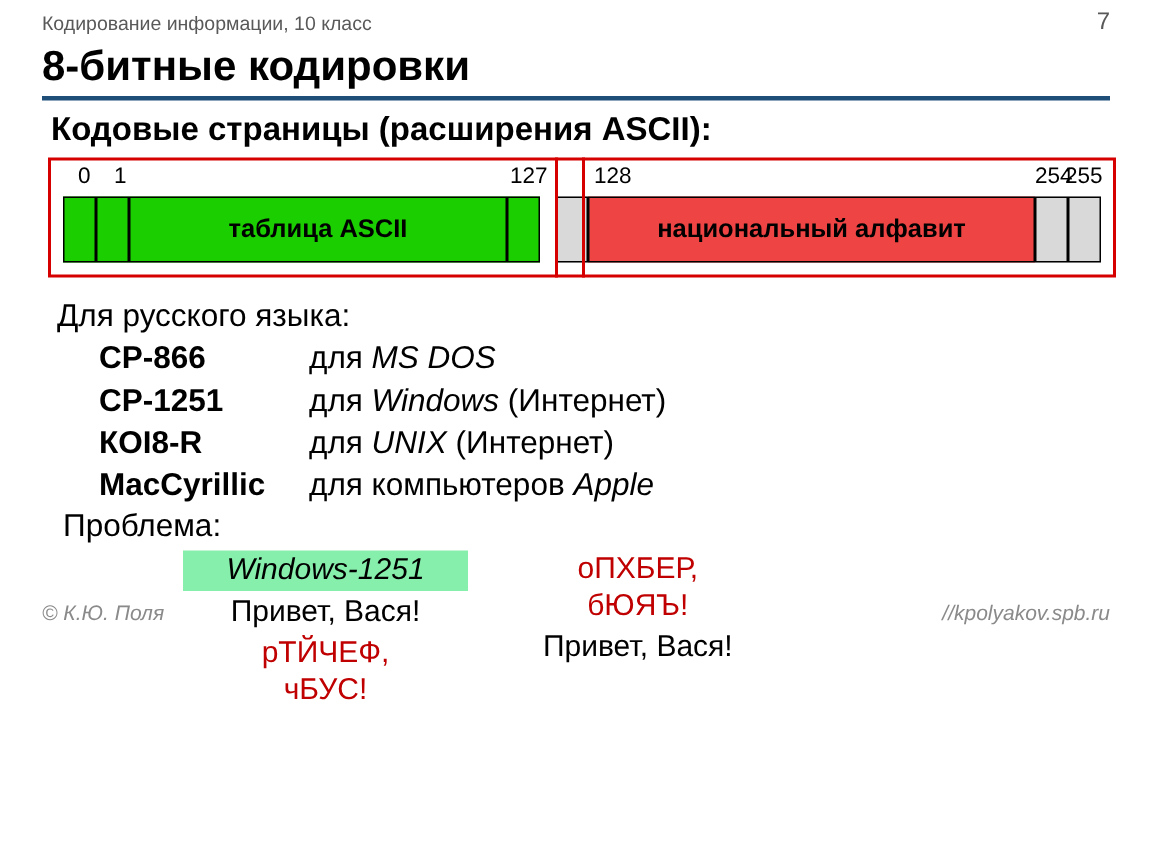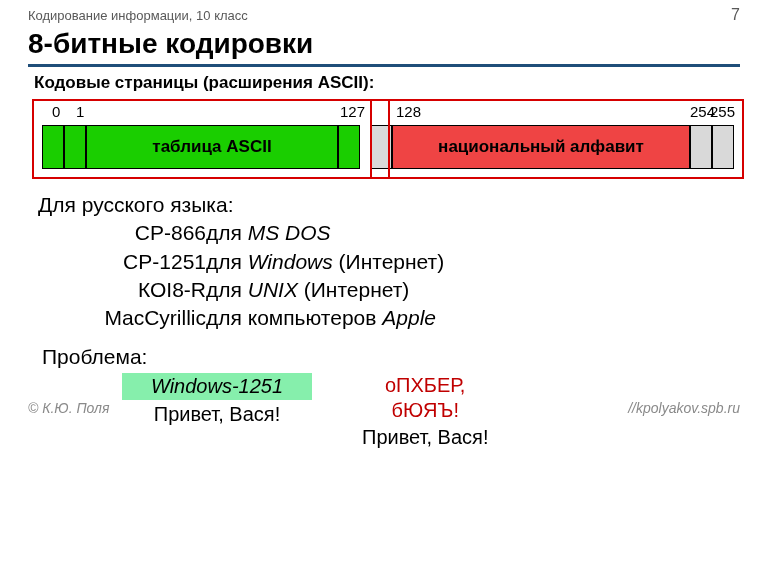--- a/index.html
+++ b/index.html
@@ -37,21 +37,21 @@
     font-weight: bold;
     color: #000;
     margin: 4px 0 4px 0;
   }
   .title-underline {
     border-bottom: 3px solid #1f4e79;
     width: 100%;
     margin-bottom: 6px;
   }
   .subtitle {
-    font-size: 17px;
+    font-size: 22px;
     font-weight: bold;
     color: #000;
     margin: 2px 0 6px 6px;
   }
 
   
   .bar-wrapper {
     position: relative;
     margin: 0 4px 12px 4px;
     height: 80px;
@@ -132,30 +132,28 @@
     margin-left: 10px;
     margin-top: 10px;
   }
   .enc-list {
     margin-left: 28px;
   }
   .enc-row {
     display: flex;
   }
   .enc-name {
-    font-weight: normal;
+    font-weight: bold;
     width: 140px;
     flex: 0 0 140px;
-    text-align: right;
   }
   .enc-desc {}
   .italic { font-style: italic; }
 
   .problem-label {
-    margin-top: 12px;
     font-size: 21px;
     margin-left: 14px;
   }
 
   .problem-grid {
     margin-top: 4px;
     margin-left: 94px;
     display: flex;
     gap: 50px;
     font-size: 20px;
@@ -265,20 +263,24 @@
       </div>
     </div>
   </div>
 
   <div class="problem-label">Проблема:</div>
 
   <div class="problem-grid">
     <div class="col">
       <div class="col-head">Windows-1251</div>
       <div class="plainmsg">Привет, Вася!</div>
+      <div class="garbled">
+        <span>рТЙЧЕФ,</span><br>
+        <span>чБУС!</span>
+      </div>
     </div>
     <div class="col">
       <div class="garbled">
         <span>оПХБЕР,</span><br>
         <span>бЮЯЪ!</span>
       </div>
       <div class="plainmsg">Привет, Вася!</div>
     </div>
   </div>
 

